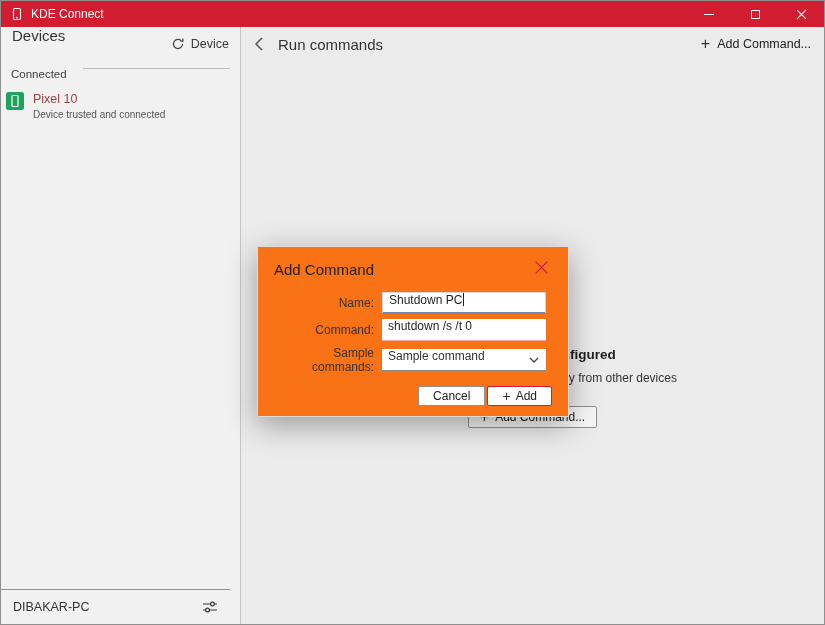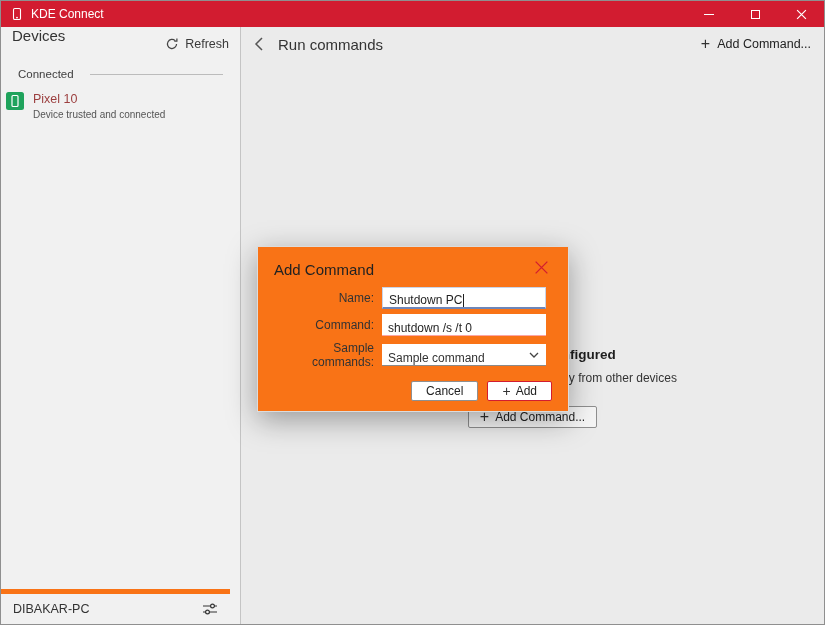--- a/index.html
+++ b/index.html
@@ -20,28 +20,28 @@
   .max-glyph { width:9px; height:9px; border:1px solid #fff; }
 
   
   .app-body { position:absolute; top:26px; left:0; right:0; bottom:0; display:flex; }
 
   .sidebar { width:240px; background:var(--sidebar_bg,#f1f1f1); border-right:1px solid #c4c4c4; position:relative; }
   .sidebar-header { height:34px; display:flex; padding:0 11px; }
   .sidebar-title { font-size:15px; color:#333; }
   .refresh-btn { margin-left:auto; display:flex; align-items:center; gap:6px; font-size:12.5px; color:#3a3a3a;
                  background:none; border:none; }
-  .section-row { display:flex; align-items:center; gap:16px; padding:7px 17px 5px; }
+  .section-row { display:flex; gap:16px; padding:7px 10px 5px; }
   .section-label { font-size:11.5px; color:#3f3f3f; }
   .section-line { flex:1; height:1px; background:#bcbcbc; }
   .device-item { display:flex; gap:9px; padding:7px 5px; align-items:flex-start; }
   .device-name { font-size:12.5px; color:var(--device_name,#9c3f3f); }
   .device-status { font-size:10px; color:#555; margin-top:3px; }
   .sidebar-footer { position:absolute; left:0; right:10px; bottom:0; height:35px; display:flex; align-items:center;
-                    padding:0 12px; border-top:5px solid #f97316; }
+                    padding:0 12px; border-top:1px solid #f97316; }
   .computer-name { font-size:12.5px; color:#333; }
   .sliders-btn { margin-left:auto; background:none; border:none; display:flex; }
 
   .main { flex:1; position:relative; }
   .main-header { height:34px; display:flex; align-items:center; padding:0 13px; gap:14px; }
   .back-btn { background:none; border:none; display:flex; align-items:center; }
   .main-title { font-size:15px; color:#333; }
   .add-command-top { margin-left:auto; display:flex; align-items:center; gap:7px; font-size:12.5px; color:#222;
                      background:none; border:none; }
   .plus-glyph { font-size:16px; font-weight:400; line-height:12px; color:#333; }
@@ -52,31 +52,31 @@
   .empty-sub { font-size:12px; color:#333; margin-bottom:21px; }
   .empty-add-btn { display:inline-flex; align-items:center; gap:6px; font-size:12px; color:#222;
                    background:#f5f5f5; border:1px solid #8f8f8f; border-radius:2px; padding:3px 11px; }
 
   
   .dialog { position:absolute; left:256px; top:245px; width:312px; z-index:20; background:#f97316;
             border:1px solid #dcdcdc; box-shadow:0 8px 28px rgba(0,0,0,.35); padding:10px 16px; }
   .dialog-header { display:flex; align-items:flex-start; }
   .dialog-title { font-size:15px; color:#222; padding-top:4px; }
   .dialog-close { margin-left:auto; background:none; border:none; padding:2px; display:flex; }
-  .dialog-form { margin-top:9px; display:grid; grid-template-columns:100px 164px; column-gap:8px; row-gap:5px;
+  .dialog-form { margin-top:14px; display:grid; grid-template-columns:100px 164px; column-gap:8px; row-gap:5px;
                  align-items:center; }
   .field-label { font-size:12px; color:#333; text-align:right; }
-  .text-field { height:22px; display:flex; align-items:flex-end; padding:0 6px; font-size:12px; color:#1f1f1f;
+  .text-field { height:22px; display:flex; align-items:flex-start; padding:0 6px; font-size:12px; color:#1f1f1f;
                 background:#fff; }
   .name-field { border:1px solid #c9d4e8; border-bottom:2px solid var(--focus_border,#6e86b8); }
   .command-field { border:none; border-bottom:1px solid #fca5a5; }
   .combo-field { border:none; border-bottom:1px solid #8a8a8a; position:relative; padding-right:22px; color:#333; }
   .combo-chevron { position:absolute; right:7px; top:8px; display:flex; }
   .caret { display:inline-block; width:1px; height:13px; background:#1f1f1f; margin-left:1px; }
-  .dialog-footer { margin-top:12px; display:flex; justify-content:flex-end; gap:9px; }
+  .dialog-footer { margin-top:12px; display:flex; justify-content:flex-end; gap:2px; }
   .btn { display:inline-flex; align-items:center; justify-content:center; gap:5px; font-size:12px; color:#222;
          background:#fff; border-radius:2px; padding:2px 14px; height:20px; }
   .cancel-btn { border:1px solid #8f8f8f; }
   .add-btn { border:1px solid var(--accent,#d21c30); }
   .btn .plus-glyph { font-size:14px; }
 </style>
 </head>
 <body>
 
 <div class="window">
@@ -111,21 +111,21 @@
     <div class="sidebar">
       <div class="sidebar-header">
         <span class="sidebar-title">Devices</span>
         <button class="refresh-btn">
           <span style="display:flex">
             <svg width="14" height="14" viewBox="0 0 16 16" fill="none" stroke="#444" stroke-width="1.4">
               <path d="M13.2 8a5.2 5.2 0 1 1-1.6-3.8"></path>
               <path d="M13.6 1.6v3h-3"></path>
             </svg>
           </span>
-          <span>Refresh</span>
+          <span>Device</span>
         </button>
       </div>
 
       <div class="section-row">
         <span class="section-label">Connected</span>
         <span class="section-line"></span>
       </div>
 
       <div class="device-item">
         <span style="display:flex">

